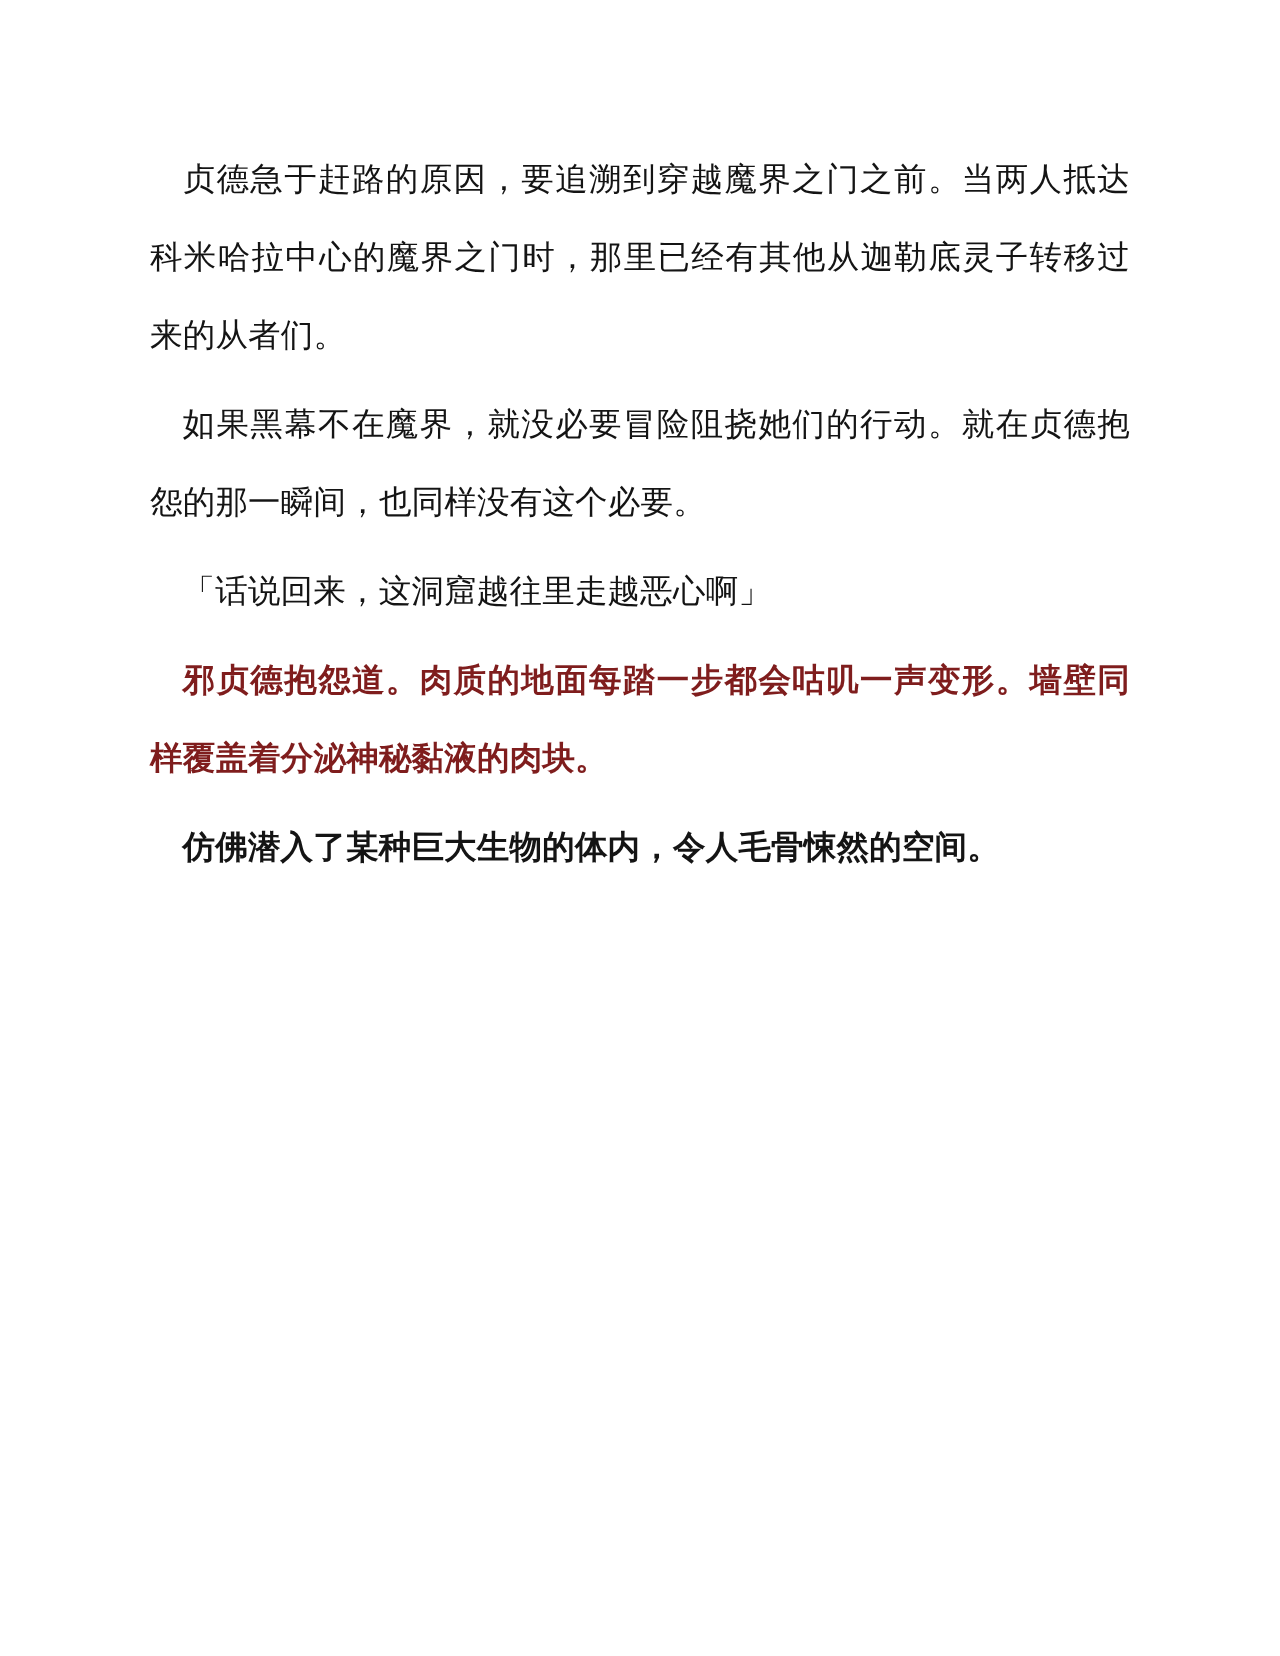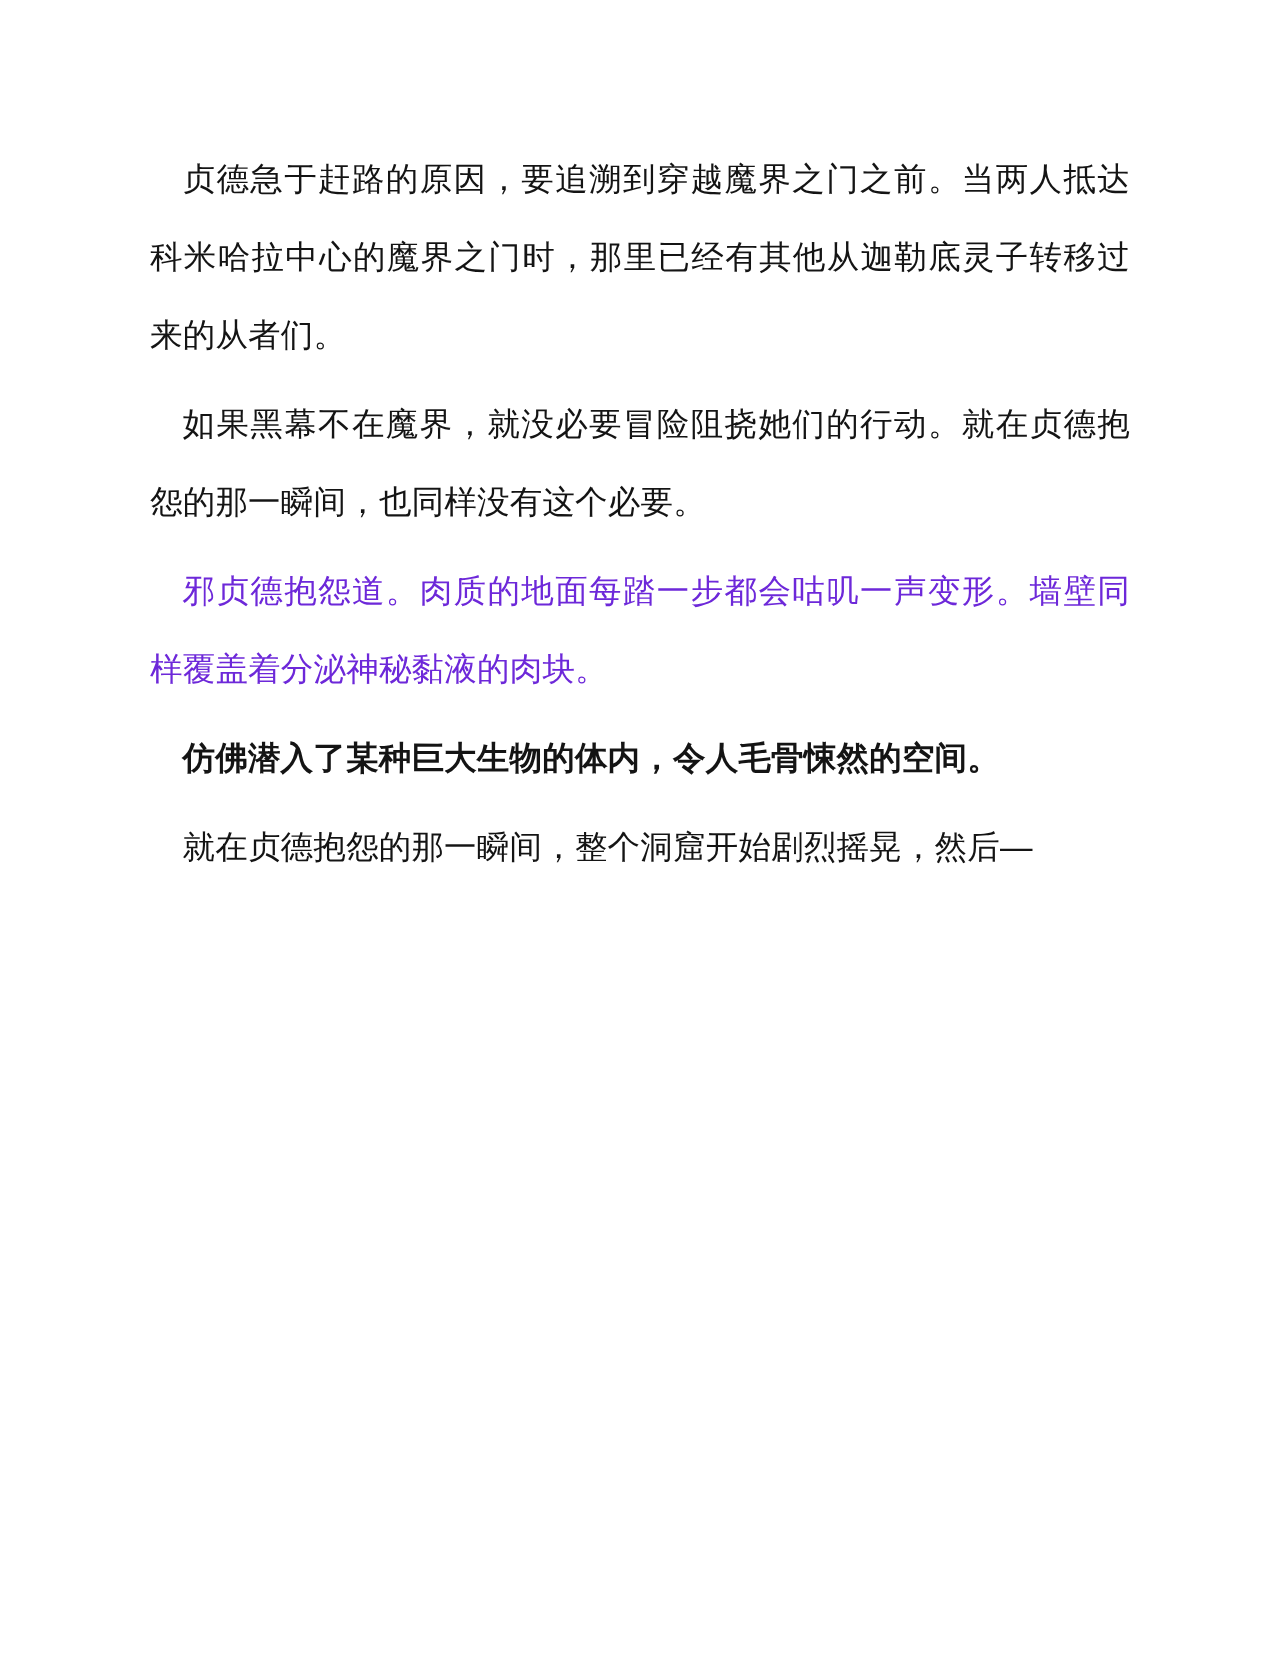--- a/index.html
+++ b/index.html
@@ -39,17 +39,17 @@
   }
 </style>
 </head>
 <body style="background: rgb(255, 255, 255);">
 
 <div class="page">
   <main class="content" id="content">
 
   <p class="para" style="color: rgb(20, 20, 20);">贞德急于赶路的原因，要追溯到穿越魔界之门之前。当两人抵达科米哈拉中心的魔界之门时，那里已经有其他从迦勒底灵子转移过来的从者们。</p>
       <p class="para" style="color: rgb(20, 20, 20);">如果黑幕不在魔界，就没必要冒险阻挠她们的行动。就在贞德抱怨的那一瞬间，也同样没有这个必要。</p>
-      <p class="para" style="color: #6d28d9;">邪贞德抱怨道。肉质的地面每踏一步都会咕叽一声变形。墙壁同样覆盖着分泌神秘黏液的肉块。</p>
+      <p class="para" style="color: rgb(20, 20, 20);">「话说回来，这洞窟越往里走越恶心啊」</p>
+      <p class="para" style="color: #7f1d1d; font-weight: bold;">邪贞德抱怨道。肉质的地面每踏一步都会咕叽一声变形。墙壁同样覆盖着分泌神秘黏液的肉块。</p>
       <p class="para" style="color: rgb(20, 20, 20); font-weight: bold;">仿佛潜入了某种巨大生物的体内，令人毛骨悚然的空间。</p>
-      <p class="para" style="color: rgb(20, 20, 20);">就在贞德抱怨的那一瞬间，整个洞窟开始剧烈摇晃，然后—</p>
     </main>
 </div>
 
 </body></html>

